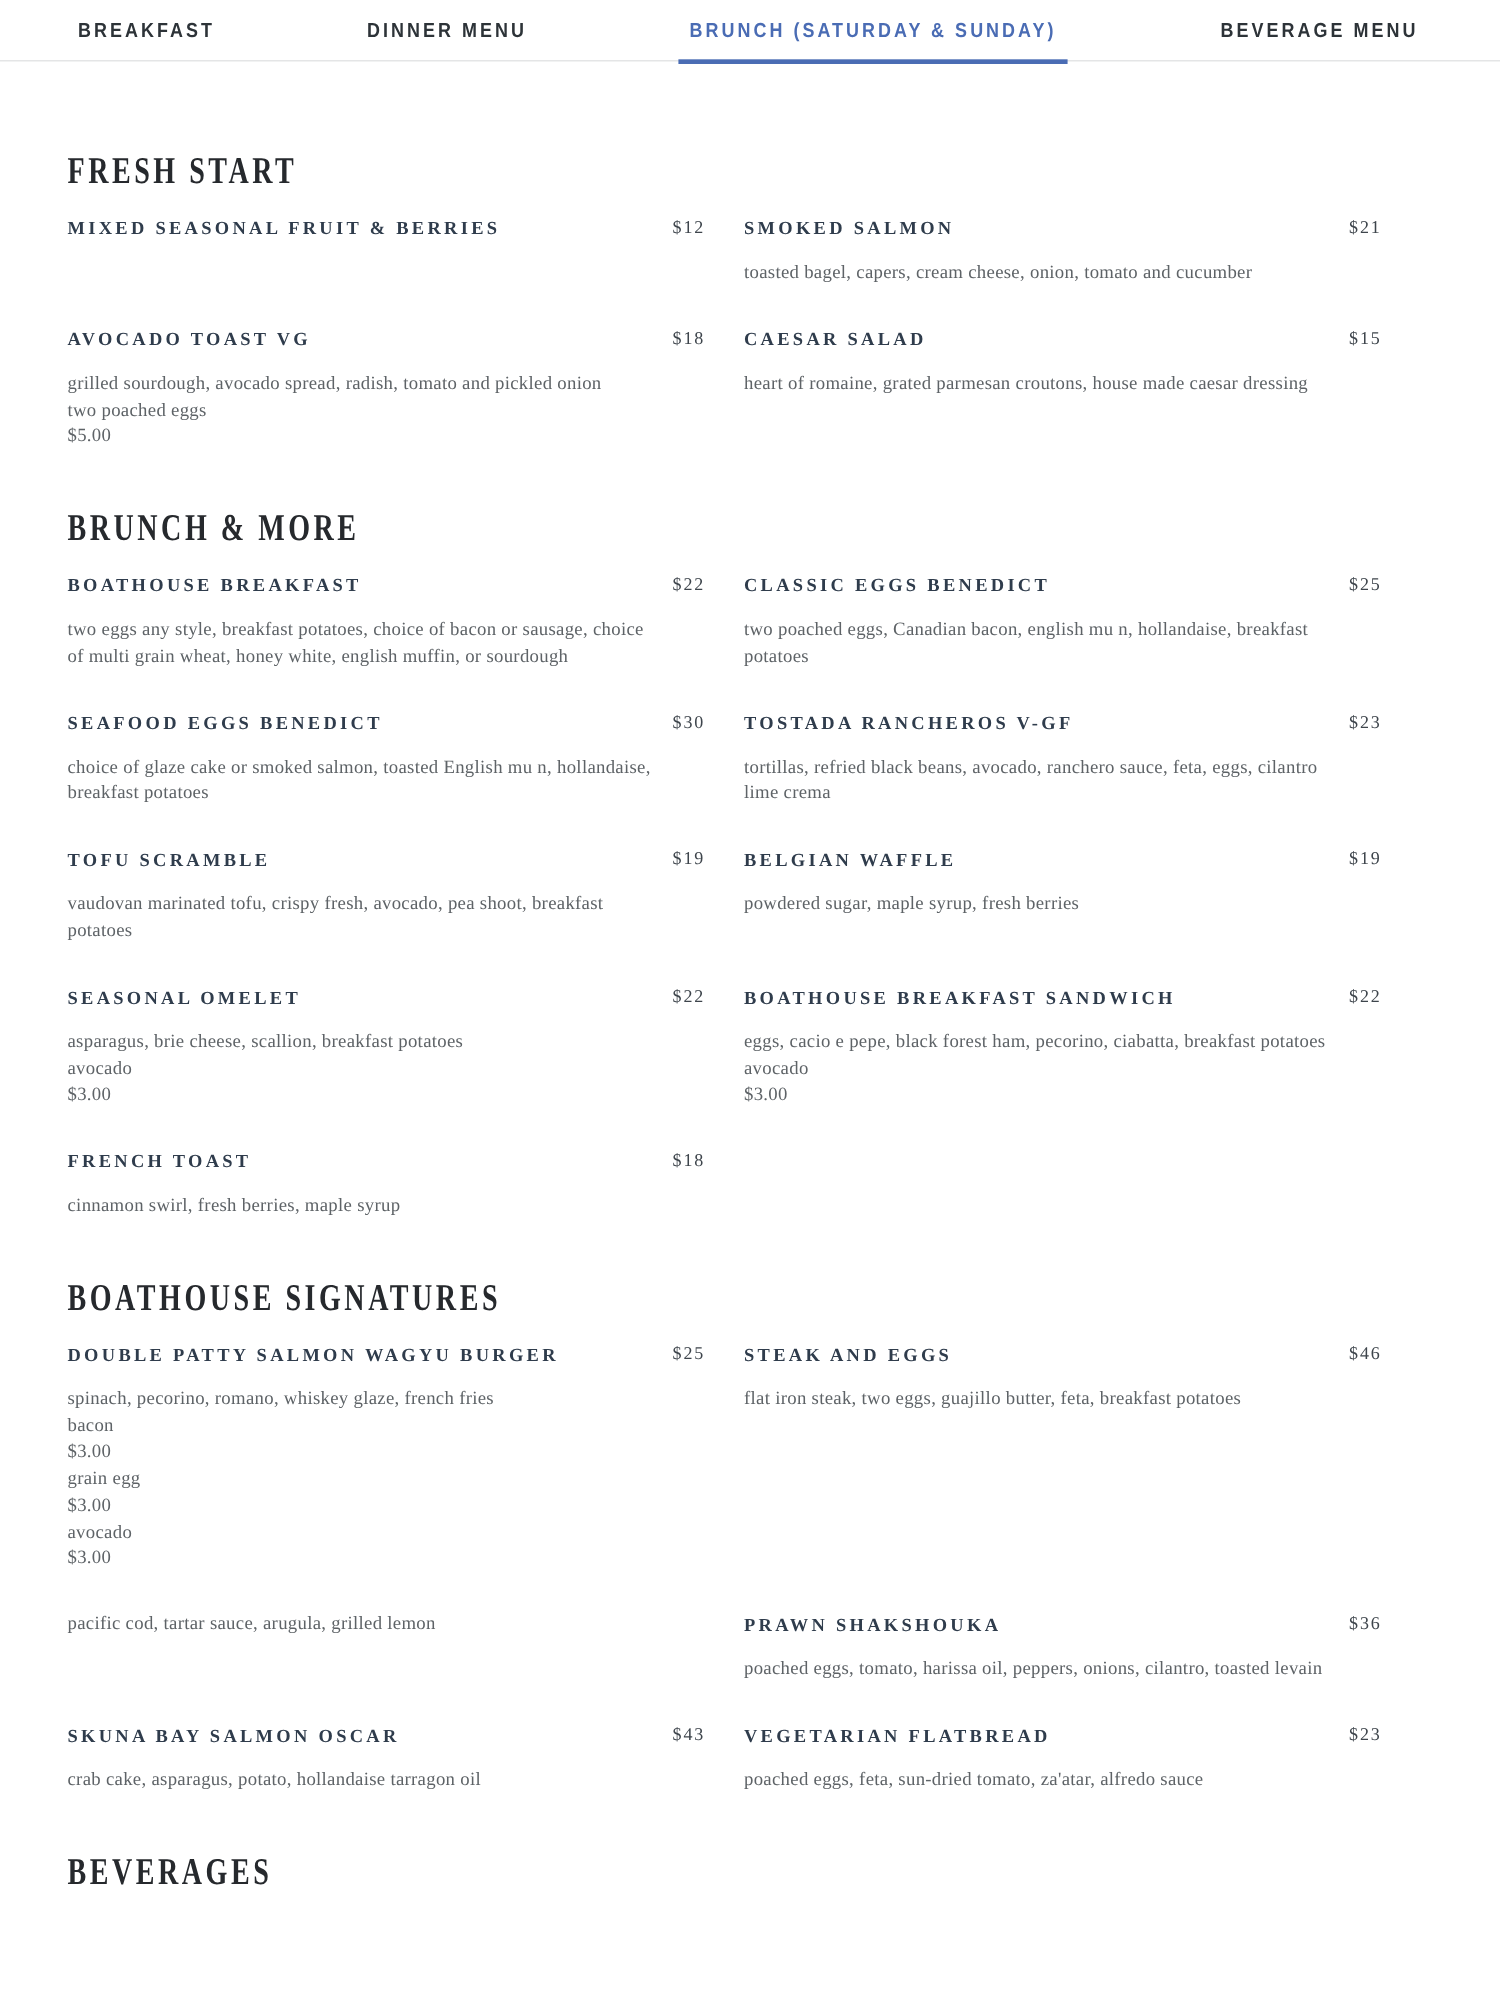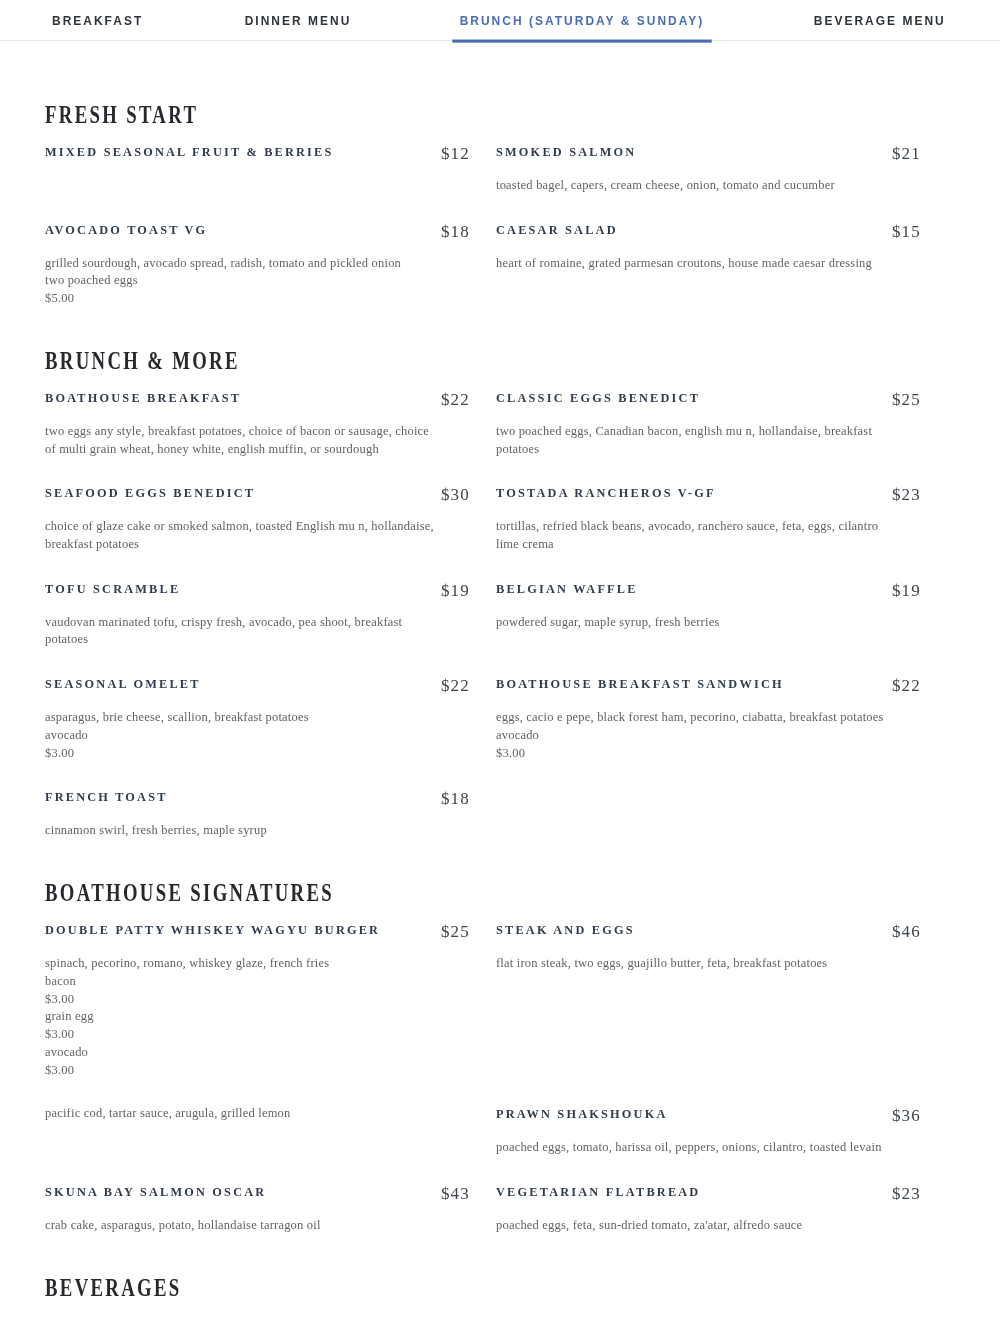--- a/index.html
+++ b/index.html
@@ -71,21 +71,21 @@
   }
   .item-name {
     font-size: 12.3px;
     font-weight: bold;
     letter-spacing: 2.2px;
     line-height: 1.55;
     color: #2f3c4c;
     padding-right: 18px;
   }
   .item-price {
-    font-size: 17px;
+    font-size: 12px;
     letter-spacing: 1.2px;
     color: #3e454c;
     line-height: 1.35;
     white-space: nowrap;
   }
   .item-desc {
     max-width: 394px;
     font-size: 12.5px;
     letter-spacing: 0.2px;
     line-height: 1.42;
@@ -228,21 +228,21 @@
           </div>
           <div class="item-desc">
             <div class="desc-line">cinnamon swirl, fresh berries, maple syrup</div>
           </div>
         </div>
         <div class="item empty"></div>
       </div></section>
     <section class="section"><h2 class="section-title">BOATHOUSE SIGNATURES</h2><div class="row">
         <div class="item">
           <div class="item-head">
-            <span class="item-name">DOUBLE PATTY WHISKEY WAGYU BURGER</span>
+            <span class="item-name">DOUBLE PATTY SALMON WAGYU BURGER</span>
             <span class="item-price">$25</span>
           </div>
           <div class="item-desc">
             <div class="desc-line">spinach, pecorino, romano, whiskey glaze, french fries</div>
             <div class="desc-line">bacon</div>
             <div class="desc-line">$3.00</div>
             <div class="desc-line">grain egg</div>
             <div class="desc-line">$3.00</div>
             <div class="desc-line">avocado</div>
             <div class="desc-line">$3.00</div>

